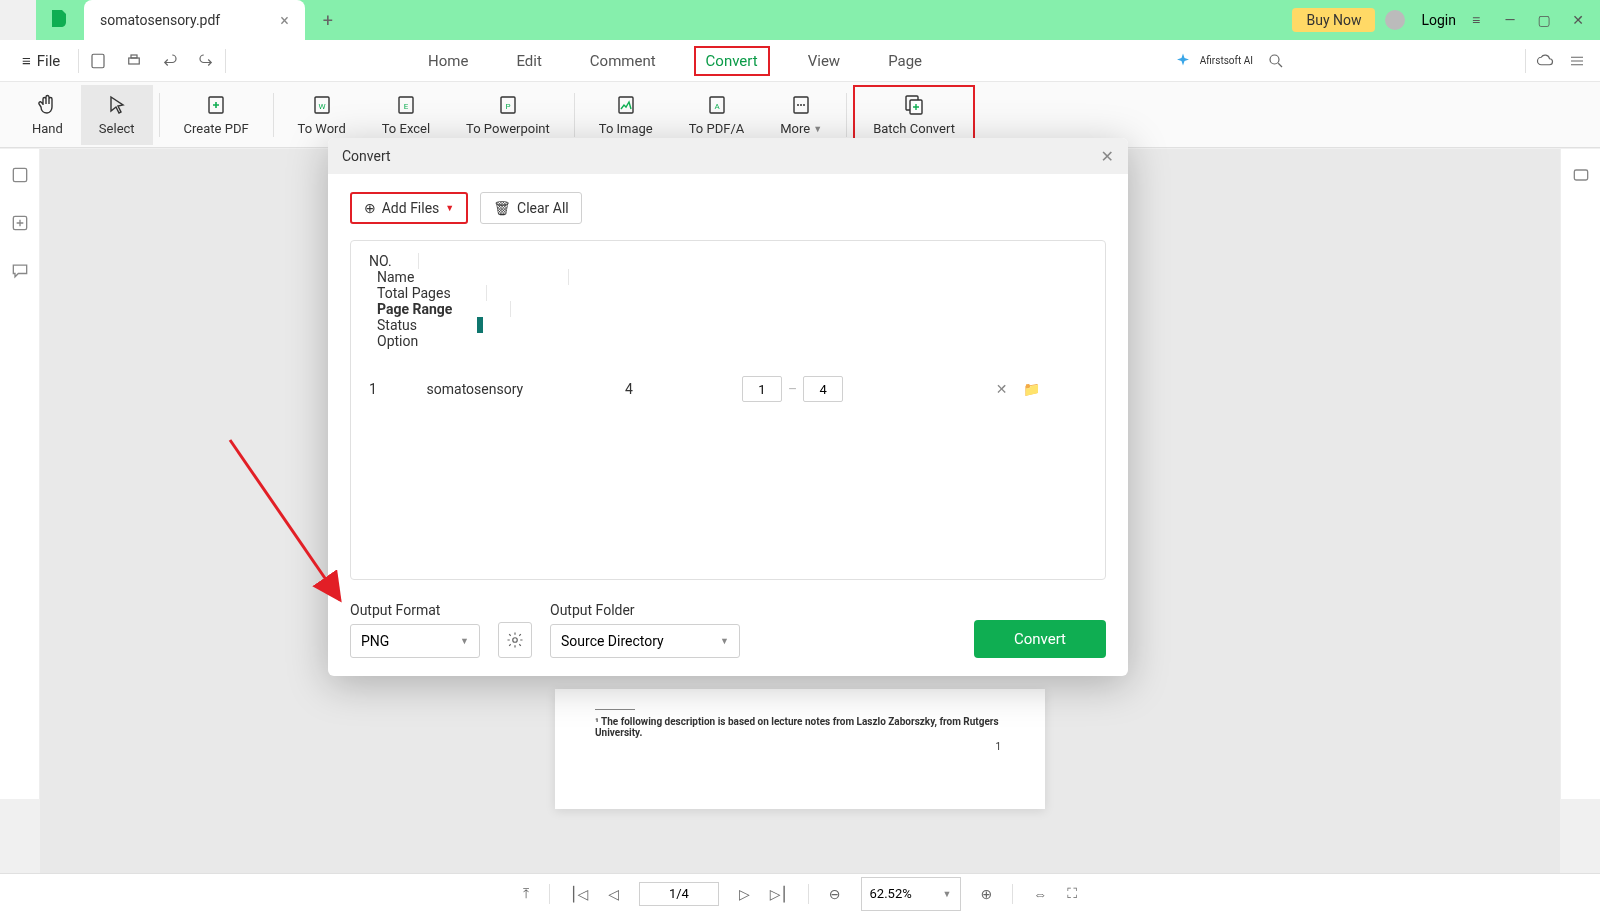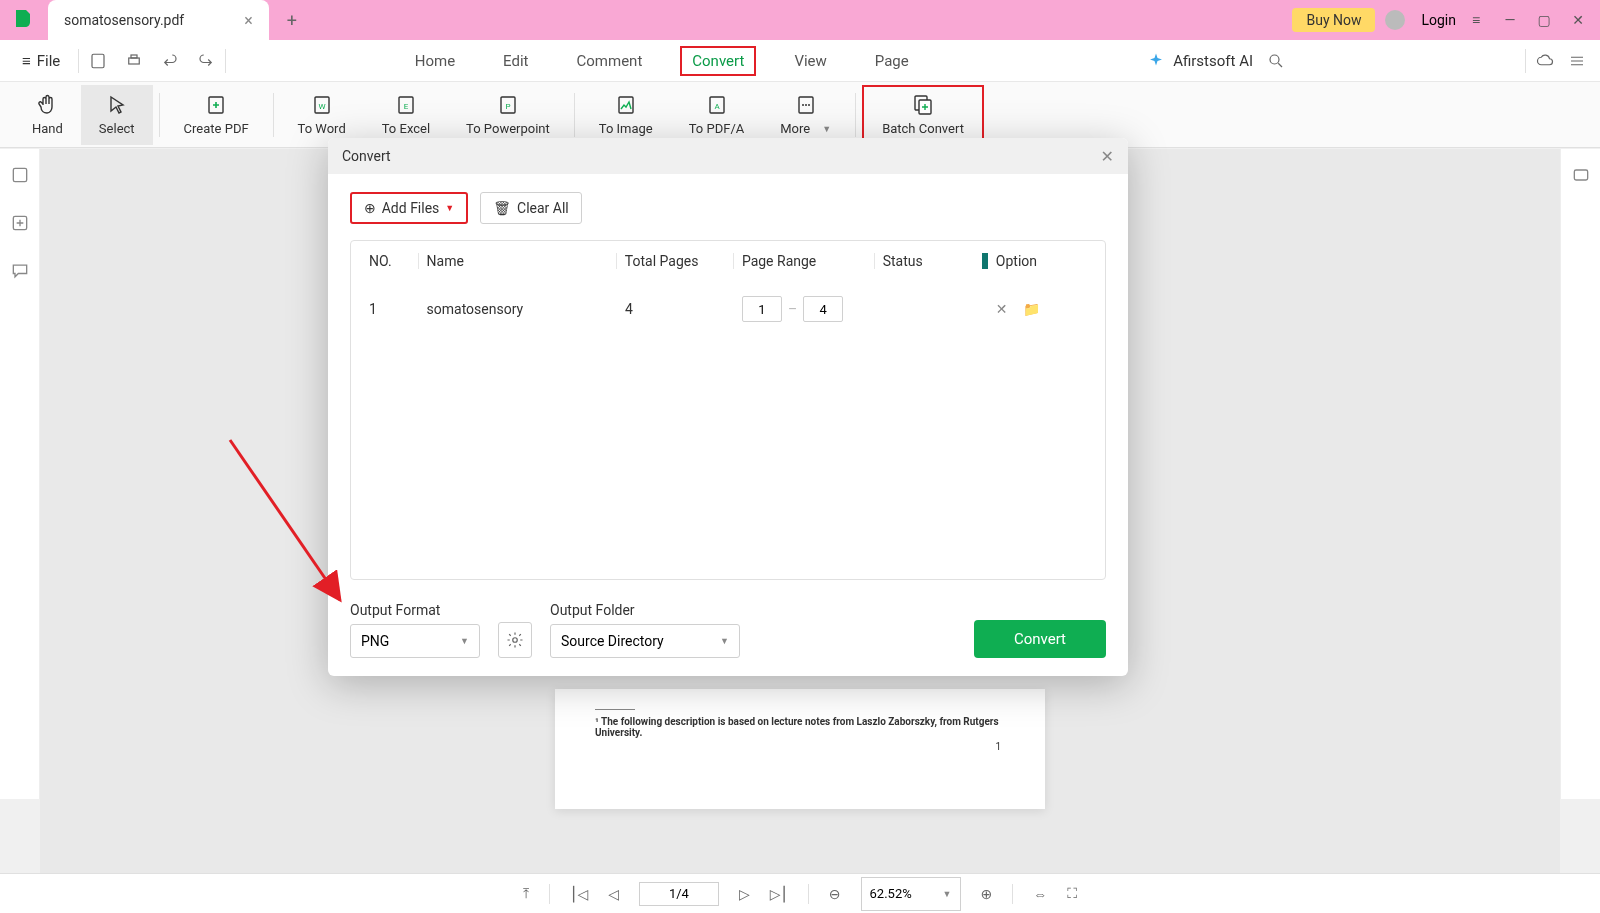--- a/index.html
+++ b/index.html
@@ -1,19 +1,19 @@
 <!DOCTYPE html>
 <html><head>
 <meta charset="utf-8">
 <style>
 * { margin: 0; padding: 0; box-sizing: border-box; font-family: -apple-system, BlinkMacSystemFont, "Segoe UI", Roboto, sans-serif; }
 body { width: 1600px; height: 913px; background: #f0f0f0; overflow: hidden; position: relative; }
 
 
-.titlebar { height: 40px; background: #f9a8d4; display: flex; align-items: center; }
+.titlebar { height: 40px; background: #86efac; display: flex; align-items: center; margin-left: 36px; }
 .logo { width: 24px; height: 24px; margin: 0 12px; }
 .tab { background: #fff; height: 40px; display: flex; align-items: center; padding: 0 16px; border-radius: 8px 8px 0 0; gap: 60px; }
 .tab-title { font-size: 14px; color: #333; }
 .tab-close { color: #888; font-size: 16px; cursor: pointer; }
 .new-tab { width: 30px; height: 30px; display: flex; align-items: center; justify-content: center; color: #666; margin-left: 8px; font-size: 18px; }
 .titlebar-spacer { flex: 1; }
 .buy-now { background: #ffd966; color: #333; padding: 4px 14px; border-radius: 4px; font-size: 14px; margin-right: 10px; }
 .login-area { display: flex; align-items: center; gap: 16px; margin-right: 12px; }
 .avatar-icon { width: 20px; height: 20px; background: #bbb; border-radius: 50%; }
 .login-text { font-size: 14px; }
@@ -25,21 +25,21 @@
 .file-btn { display: flex; align-items: center; gap: 6px; font-size: 15px; color: #333; padding: 4px 8px; }
 .menu-sep { width: 1px; height: 24px; background: #e0e0e0; margin: 0 10px; }
 .quick-icons { display: flex; gap: 18px; }
 .qicon { width: 18px; height: 18px; color: #666; display: flex; align-items: center; justify-content: center; }
 .menu-spacer { flex: 1; }
 .main-tabs { display: flex; gap: 28px; }
 .main-tab { font-size: 15px; color: #555; padding: 6px 10px; }
 .main-tab.active { color: #0b9b48; border: 2px solid #e21f26; padding: 4px 10px; }
 .ai-area { display: flex; align-items: center; gap: 8px; margin-left: 60px; }
 .ai-icon { width: 18px; height: 18px; }
-.ai-text { font-size: 15px; color: #333; }
+.ai-text { font-size: 10px; color: #333; }
 .search-ic { margin-left: 14px; color: #666; }
 .cloud-ic { margin-left: auto; display: flex; gap: 14px; color: #666; }
 
 
 .toolbar { height: 66px; background: #fafafa; display: flex; align-items: center; border-bottom: 1px solid #e0e0e0; padding: 0 14px; }
 .tool-group { display: flex; }
 .tool-item { display: flex; flex-direction: column; align-items: center; justify-content: center; padding: 4px 18px; font-size: 13px; color: #333; gap: 4px; height: 60px; }
 .tool-item.selected { background: #e8e8e8; text-align: right; }
 .tool-item.highlight { border: 2px solid #e21f26; }
 .tool-icon { width: 24px; height: 24px; display: flex; align-items: center; justify-content: center; }
@@ -60,25 +60,25 @@
 
 .dialog { position: absolute; left: 328px; top: 138px; width: 800px; background: #fff; border-radius: 6px; box-shadow: 0 8px 40px rgba(0,0,0,0.25); overflow: hidden; }
 .dialog-header { height: 36px; background: #f0f0f0; display: flex; align-items: center; padding: 0 14px; justify-content: space-between; }
 .dialog-title { font-size: 14px; color: #333; }
 .dialog-close { color: #888; font-size: 16px; }
 .dialog-body { padding: 18px 22px; }
 .dialog-actions { display: flex; gap: 12px; margin-bottom: 16px; }
 .add-files-btn { border: 2px solid #e21f26; padding: 6px 12px; display: flex; align-items: center; gap: 6px; font-size: 14px; color: #333; border-radius: 3px; }
 .clear-all-btn { border: 1px solid #d0d0d0; padding: 6px 12px; display: flex; align-items: center; gap: 6px; font-size: 14px; color: #333; border-radius: 3px; }
 .file-table { border: 1px solid #e0e0e0; border-radius: 4px; height: 340px; }
-.table-header { display: flex; padding: 12px 18px; border-bottom: 1px solid transparent; font-size: 14px; color: #333; }
+.table-header { display: flex; padding: 12px 18px; border-bottom: 1px solid transparent; font-size: 14px; color: #333; flex-direction: column; }
 .th-no { width: 50px; border-right: 1px solid #e6e6e6; }
 .th-name { width: 200px; padding-left: 8px; border-right: 1px solid #e6e6e6; }
 .th-pages { width: 118px; padding-left: 8px; border-right: 1px solid #e6e6e6; }
-.th-range { width: 142px; padding-left: 8px; border-right: 1px solid #e6e6e6; }
+.th-range { width: 142px; padding-left: 8px; border-right: 1px solid #e6e6e6; font-weight: bold; }
 .th-status { width: 114px; padding-left: 8px; border-right: 6px solid #0f766e; }
 .th-option { width: 100px; padding-left: 8px; }
 .table-row { display: flex; padding: 14px 18px; font-size: 14px; color: #333; align-items: center; }
 .td-no { width: 50px; }
 .td-name { width: 200px; padding-left: 8px; }
 .td-pages { width: 118px; padding-left: 8px; }
 .td-range { width: 142px; padding-left: 8px; display: flex; align-items: center; gap: 6px; }
 .range-input { width: 40px; height: 26px; border: 1px solid #d0d0d0; text-align: center; font-size: 13px; border-radius: 2px; }
 .td-status { width: 114px; padding-left: 8px; }
 .td-option { width: 100px; padding-left: 8px; display: flex; gap: 16px; color: #888; }
@@ -241,21 +241,21 @@
       </svg>
     <span>To PDF/A</span>
   </div>
   <div class="tool-item more-item" style="flex-direction:column">
     <svg class="tool-icon" viewBox="0 0 24 24">
         <rect x="5" y="4" width="14" height="16" rx="1" fill="none" stroke="#333" stroke-width="1.4"></rect>
         <circle cx="9" cy="12" r="1" fill="#333"></circle>
         <circle cx="12" cy="12" r="1" fill="#333"></circle>
         <circle cx="15" cy="12" r="1" fill="#333"></circle>
       </svg>
-    <span style="display:flex;align-items:center;gap:12px">
+    <span style="display:flex;align-items:center;gap:3px">
         <span>More</span>
         <span style="font-size:9px;color:#888">▼</span>
       </span>
   </div>
   <div class="tool-sep"></div>
   <div class="tool-item highlight">
     <svg class="tool-icon" viewBox="0 0 24 24">
         <rect x="4" y="3" width="12" height="14" rx="1" fill="none" stroke="#333" stroke-width="1.4"></rect>
         <rect x="8" y="7" width="12" height="14" rx="1" fill="#fff" stroke="#333" stroke-width="1.4"></rect>
         <path d="M11 14h6M14 11v6" stroke="#0fae52" stroke-width="1.4"></path>

